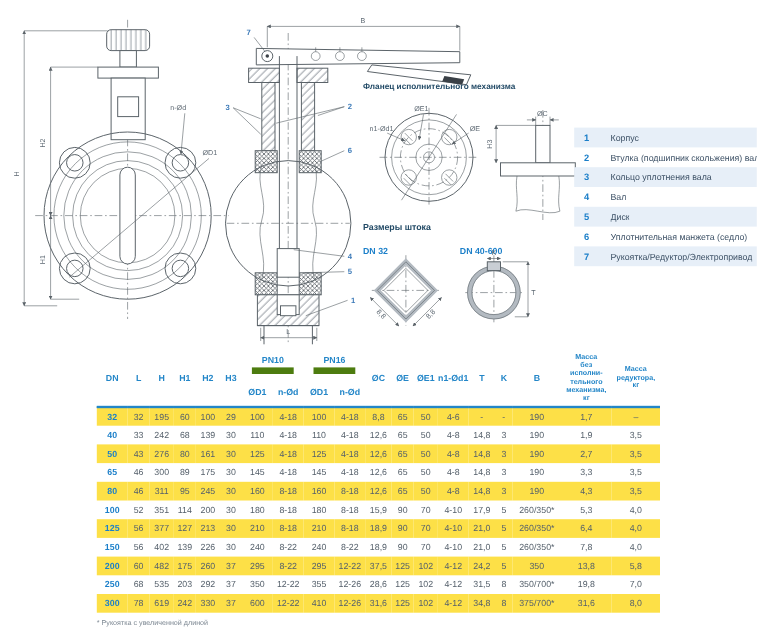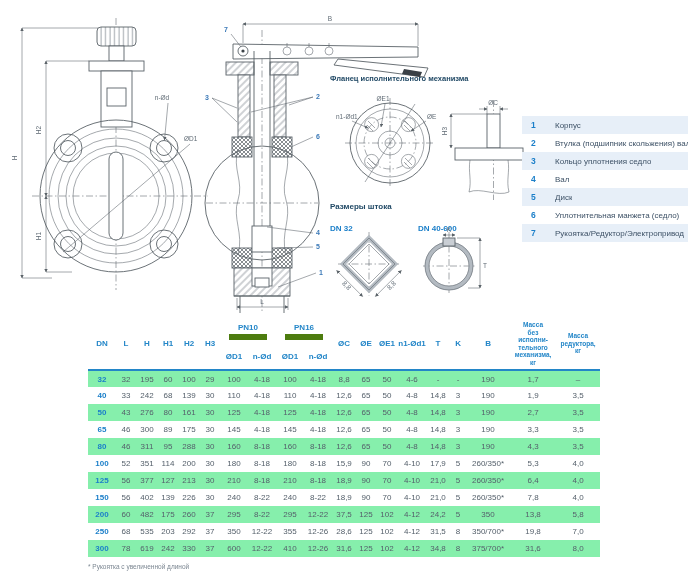--- a/index.html
+++ b/index.html
@@ -37,21 +37,21 @@
   
   .table-wrap{position:absolute;left:88px;top:318px;width:560px;}
   table.spec{border-collapse:collapse;table-layout:fixed;width:512px;}
   .spec th{color:#2386c8;font-weight:bold;font-size:8px;padding:1px 0;text-align:center;
            vertical-align:middle;}
   .spec thead{border-bottom:2px solid #2386c8;}
   .spec thead tr{height:26px;}
   .spec .pn span{display:inline-block;border-bottom:6px solid #4d7c0f;padding:0 9px 2px;}
   .spec th.mass{font-weight:bold;font-size:6.5px;line-height:7.5px;white-space:pre-line;}
   .spec tbody tr{height:17px;}
-  .spec tbody tr.shade{background:#86efac;}
+  .spec tbody tr.shade{background:#fde047;}
   .spec td{text-align:center;font-size:8px;color:#55606b;padding:0 1px;}
   .spec td.dn{color:#1b7fc9;font-weight:bold;}
   .footnote{margin-top:6px;font-size:6.5px;color:#7c8792;}
 </style>
 </head>
 <body>
 
 <div class="sheet">
 
   <svg class="dwg" width="700" height="314" viewBox="0 0 700 314">
@@ -272,21 +272,21 @@
       <div class="legend-row shade">
         <span class="lnum">1</span>
         <span class="llab">Корпус</span>
       </div>
       <div class="legend-row">
         <span class="lnum">2</span>
         <span class="llab">Втулка (подшипник скольжения) вала</span>
       </div>
       <div class="legend-row shade">
         <span class="lnum">3</span>
-        <span class="llab">Кольцо уплотнения седло</span>
+        <span class="llab">Кольцо уплотнения вала</span>
       </div>
       <div class="legend-row">
         <span class="lnum">4</span>
         <span class="llab">Вал</span>
       </div>
       <div class="legend-row shade">
         <span class="lnum">5</span>
         <span class="llab">Диск</span>
       </div>
       <div class="legend-row">
@@ -439,21 +439,21 @@
             <td>3</td>
             <td>190</td>
             <td>3,3</td>
             <td>3,5</td>
           </tr>
           <tr class="shade">
             <td class="dn">80</td>
             <td>46</td>
             <td>311</td>
             <td>95</td>
-            <td>288</td>
+            <td>245</td>
             <td>30</td>
             <td>160</td>
             <td>8-18</td>
             <td>160</td>
             <td>8-18</td>
             <td>12,6</td>
             <td>65</td>
             <td>50</td>
             <td>4-8</td>
             <td>14,8</td>

